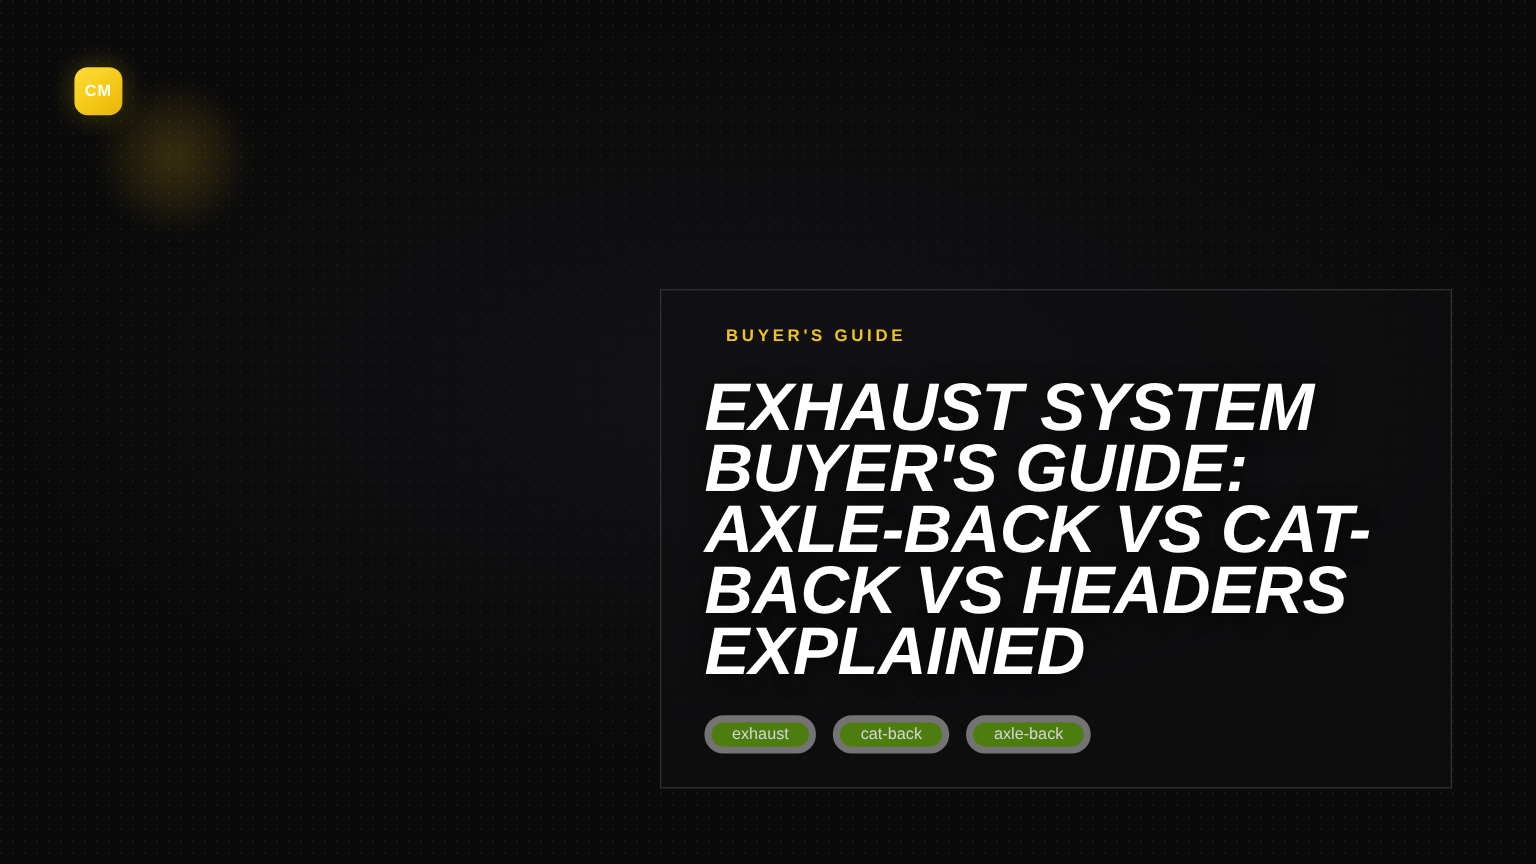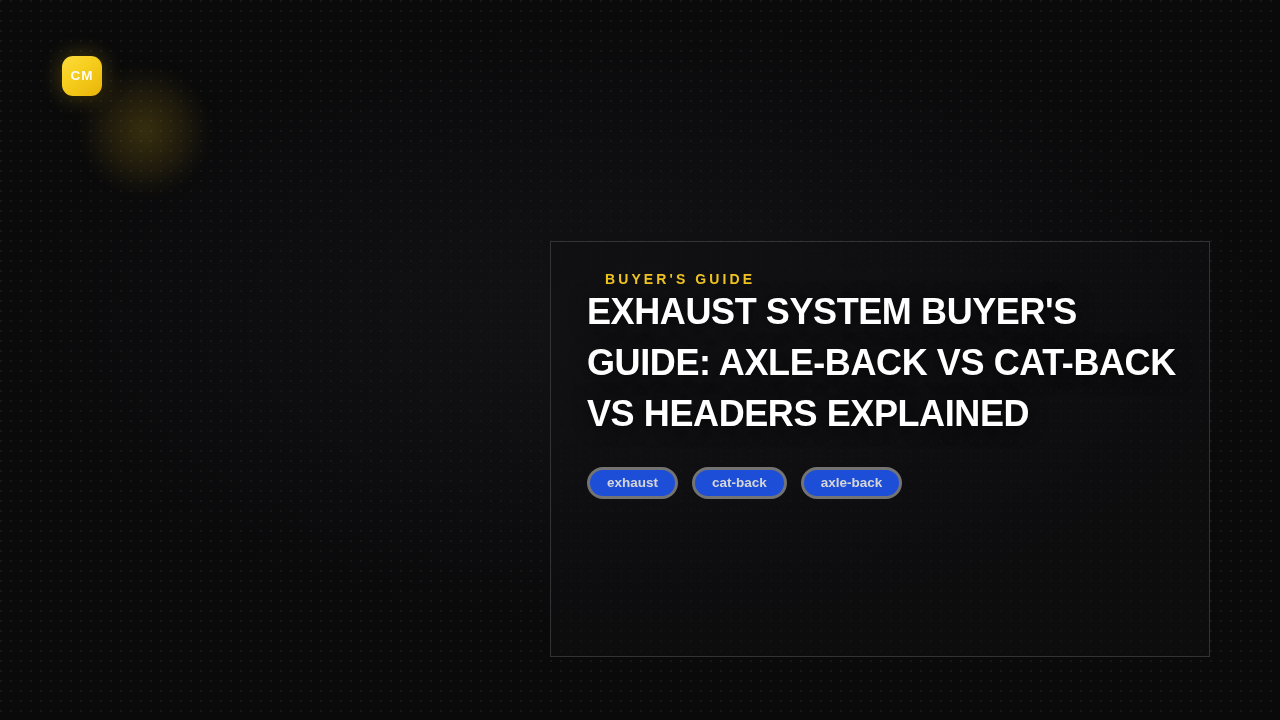--- a/index.html
+++ b/index.html
@@ -116,50 +116,52 @@
     z-index: 4;
   }
 
   .eyebrow {
     margin-left: 18px;
     font-size: 14px;
     font-weight: bold;
     color: #f0c420;
     letter-spacing: 3.1px;
     line-height: 1;
+    margin-bottom: 27px;
   }
 
   .hero-title {
-    font-size: 36px;
+    font-size: 56px;
     font-weight: bold;
     color: #ffffff;
     line-height: 51px;
     letter-spacing: -0.4px;
     white-space: pre-line;
     text-shadow: 0 2px 18px rgba(0,0,0,0.7);
+    font-style: italic;
   }
 
   
   .tag-row {
     display: flex;
     gap: 14px;
     margin-top: 28px;
   }
 
   .tag-pill {
     height: 32px;
     padding: 0 17px;
     border-radius: 999px;
-    background: #1d4ed8;
-    border: 3px solid #737373;
+    background: #4d7c0f;
+    border: 6px solid #737373;
     display: flex;
     align-items: center;
     justify-content: center;
     font-size: 13.5px;
-    font-weight: bold;
+    font-weight: normal;
     color: #d6d6d8;
     line-height: 1;
     white-space: nowrap;
   }
 </style>
 </head>
 <body>
 
 <div id="dot-grid"></div>
 <div id="bg-vignette"></div>

